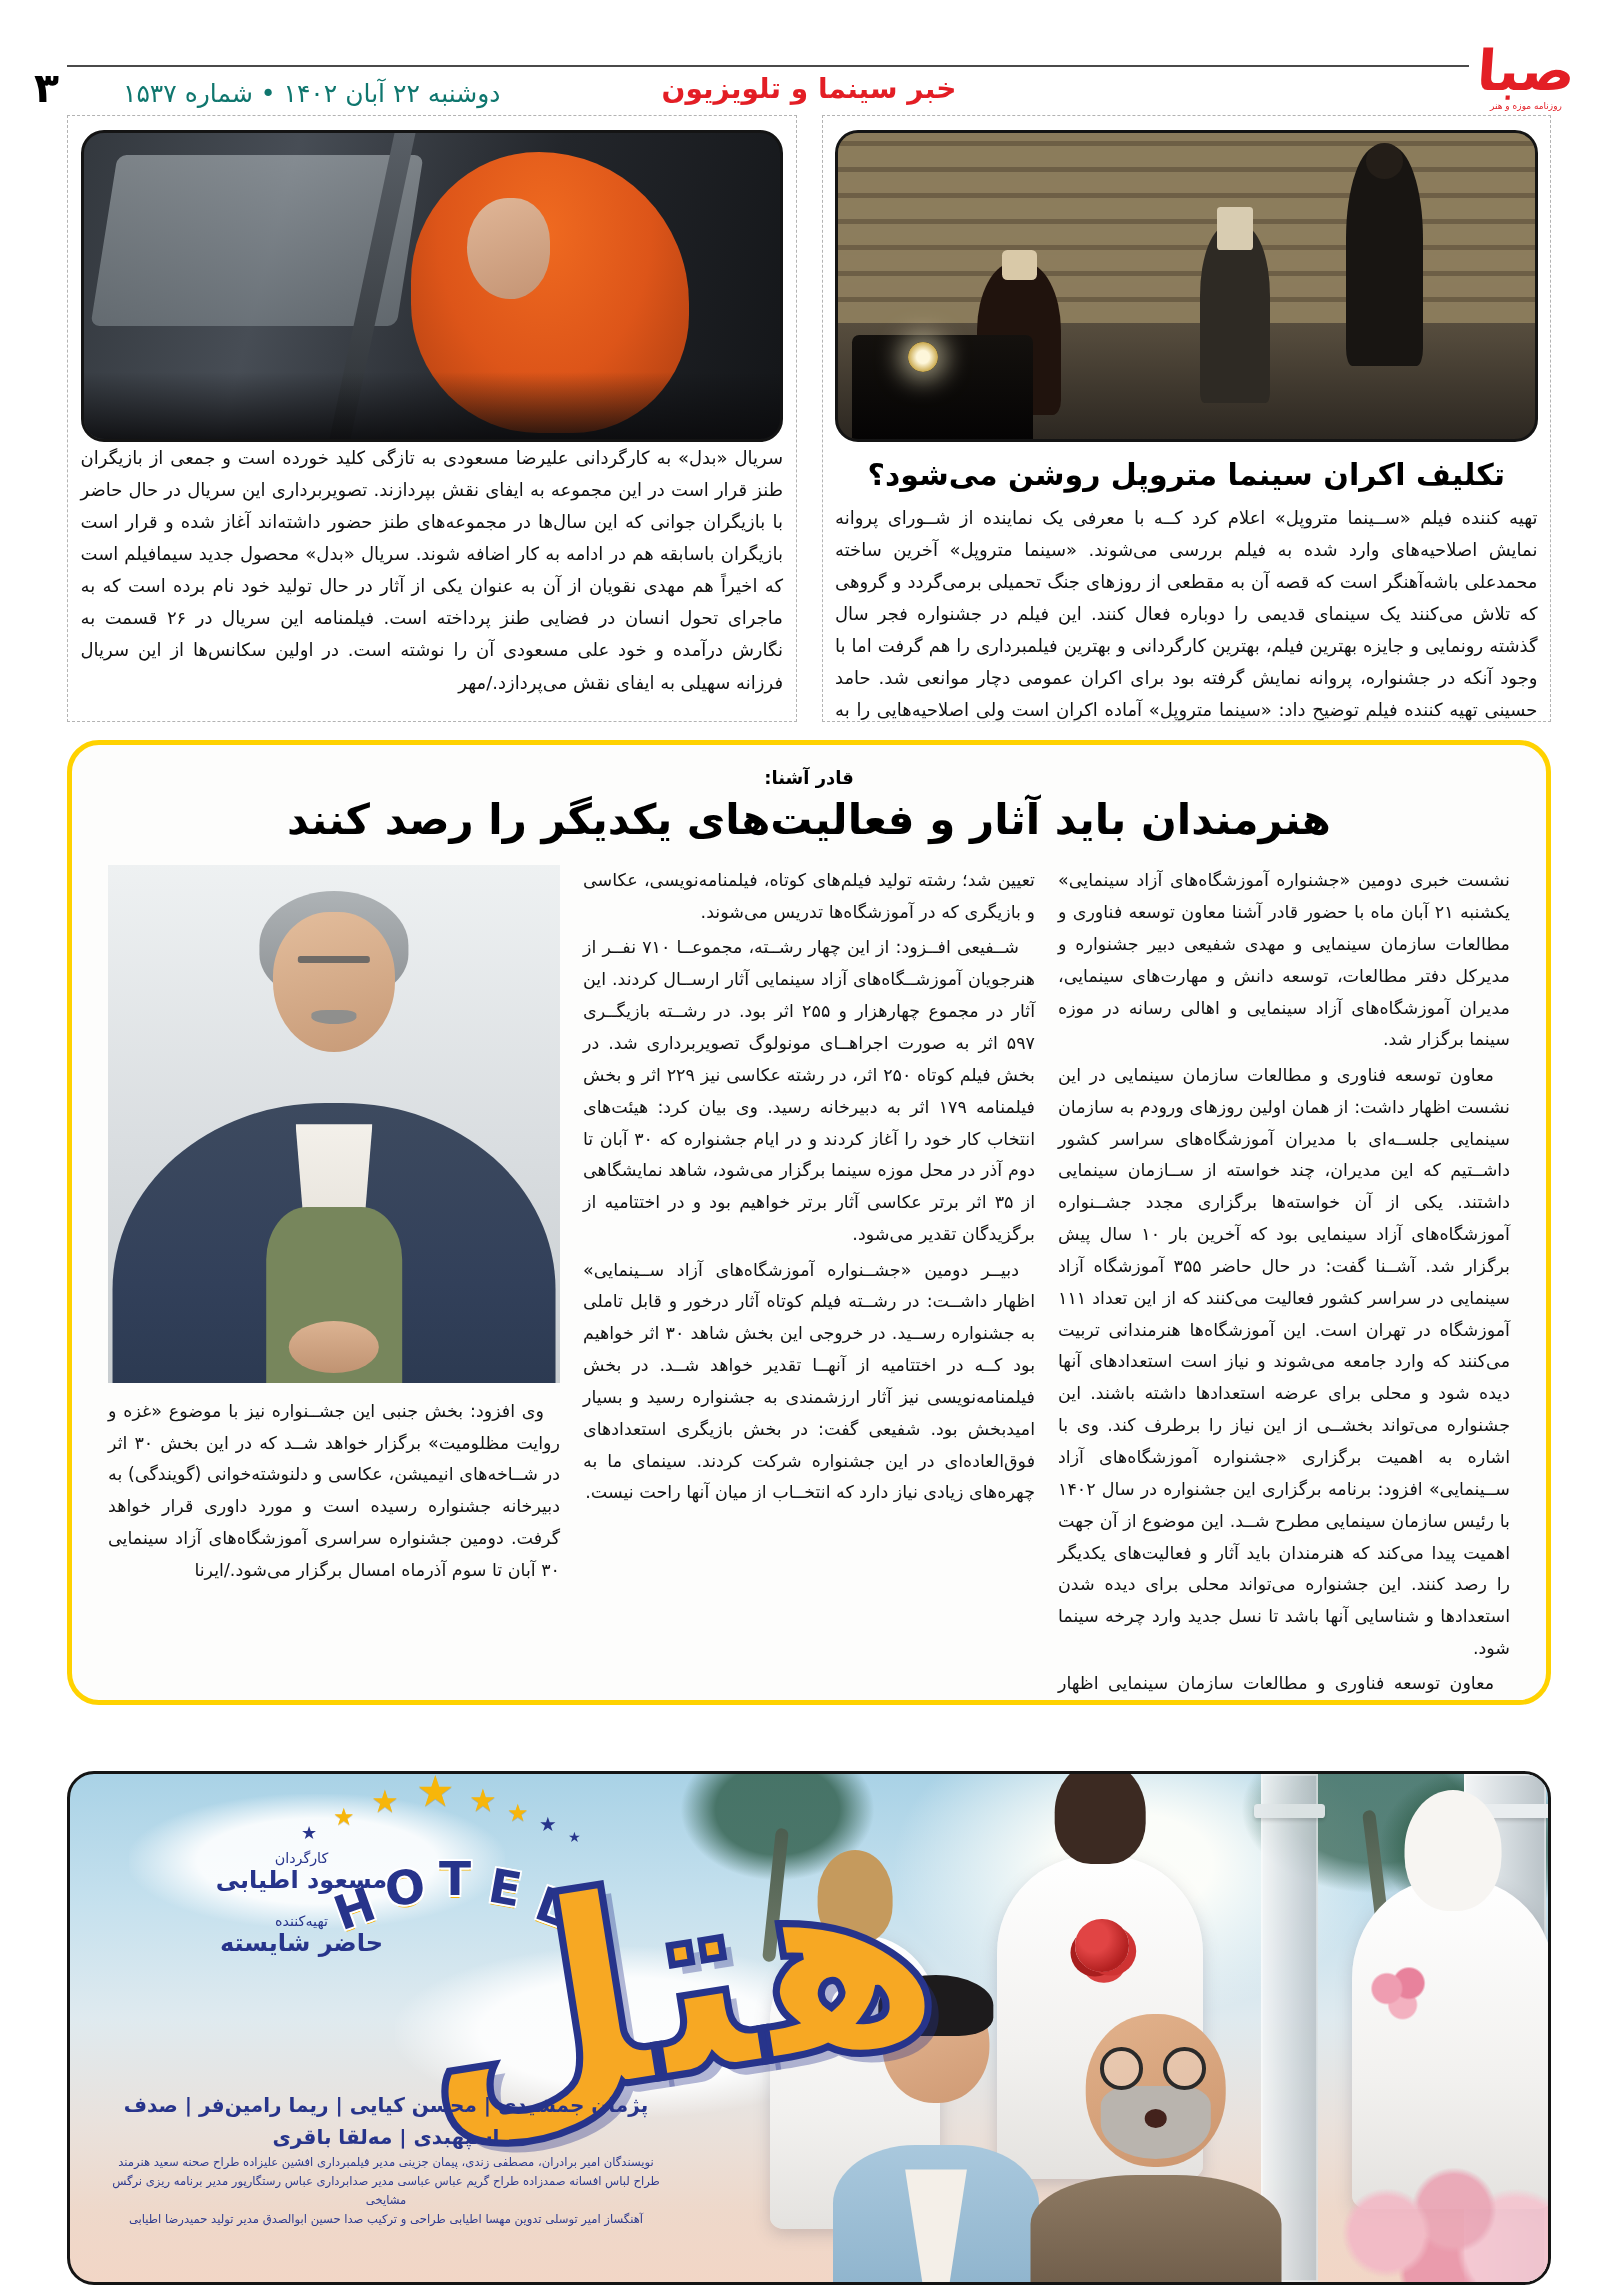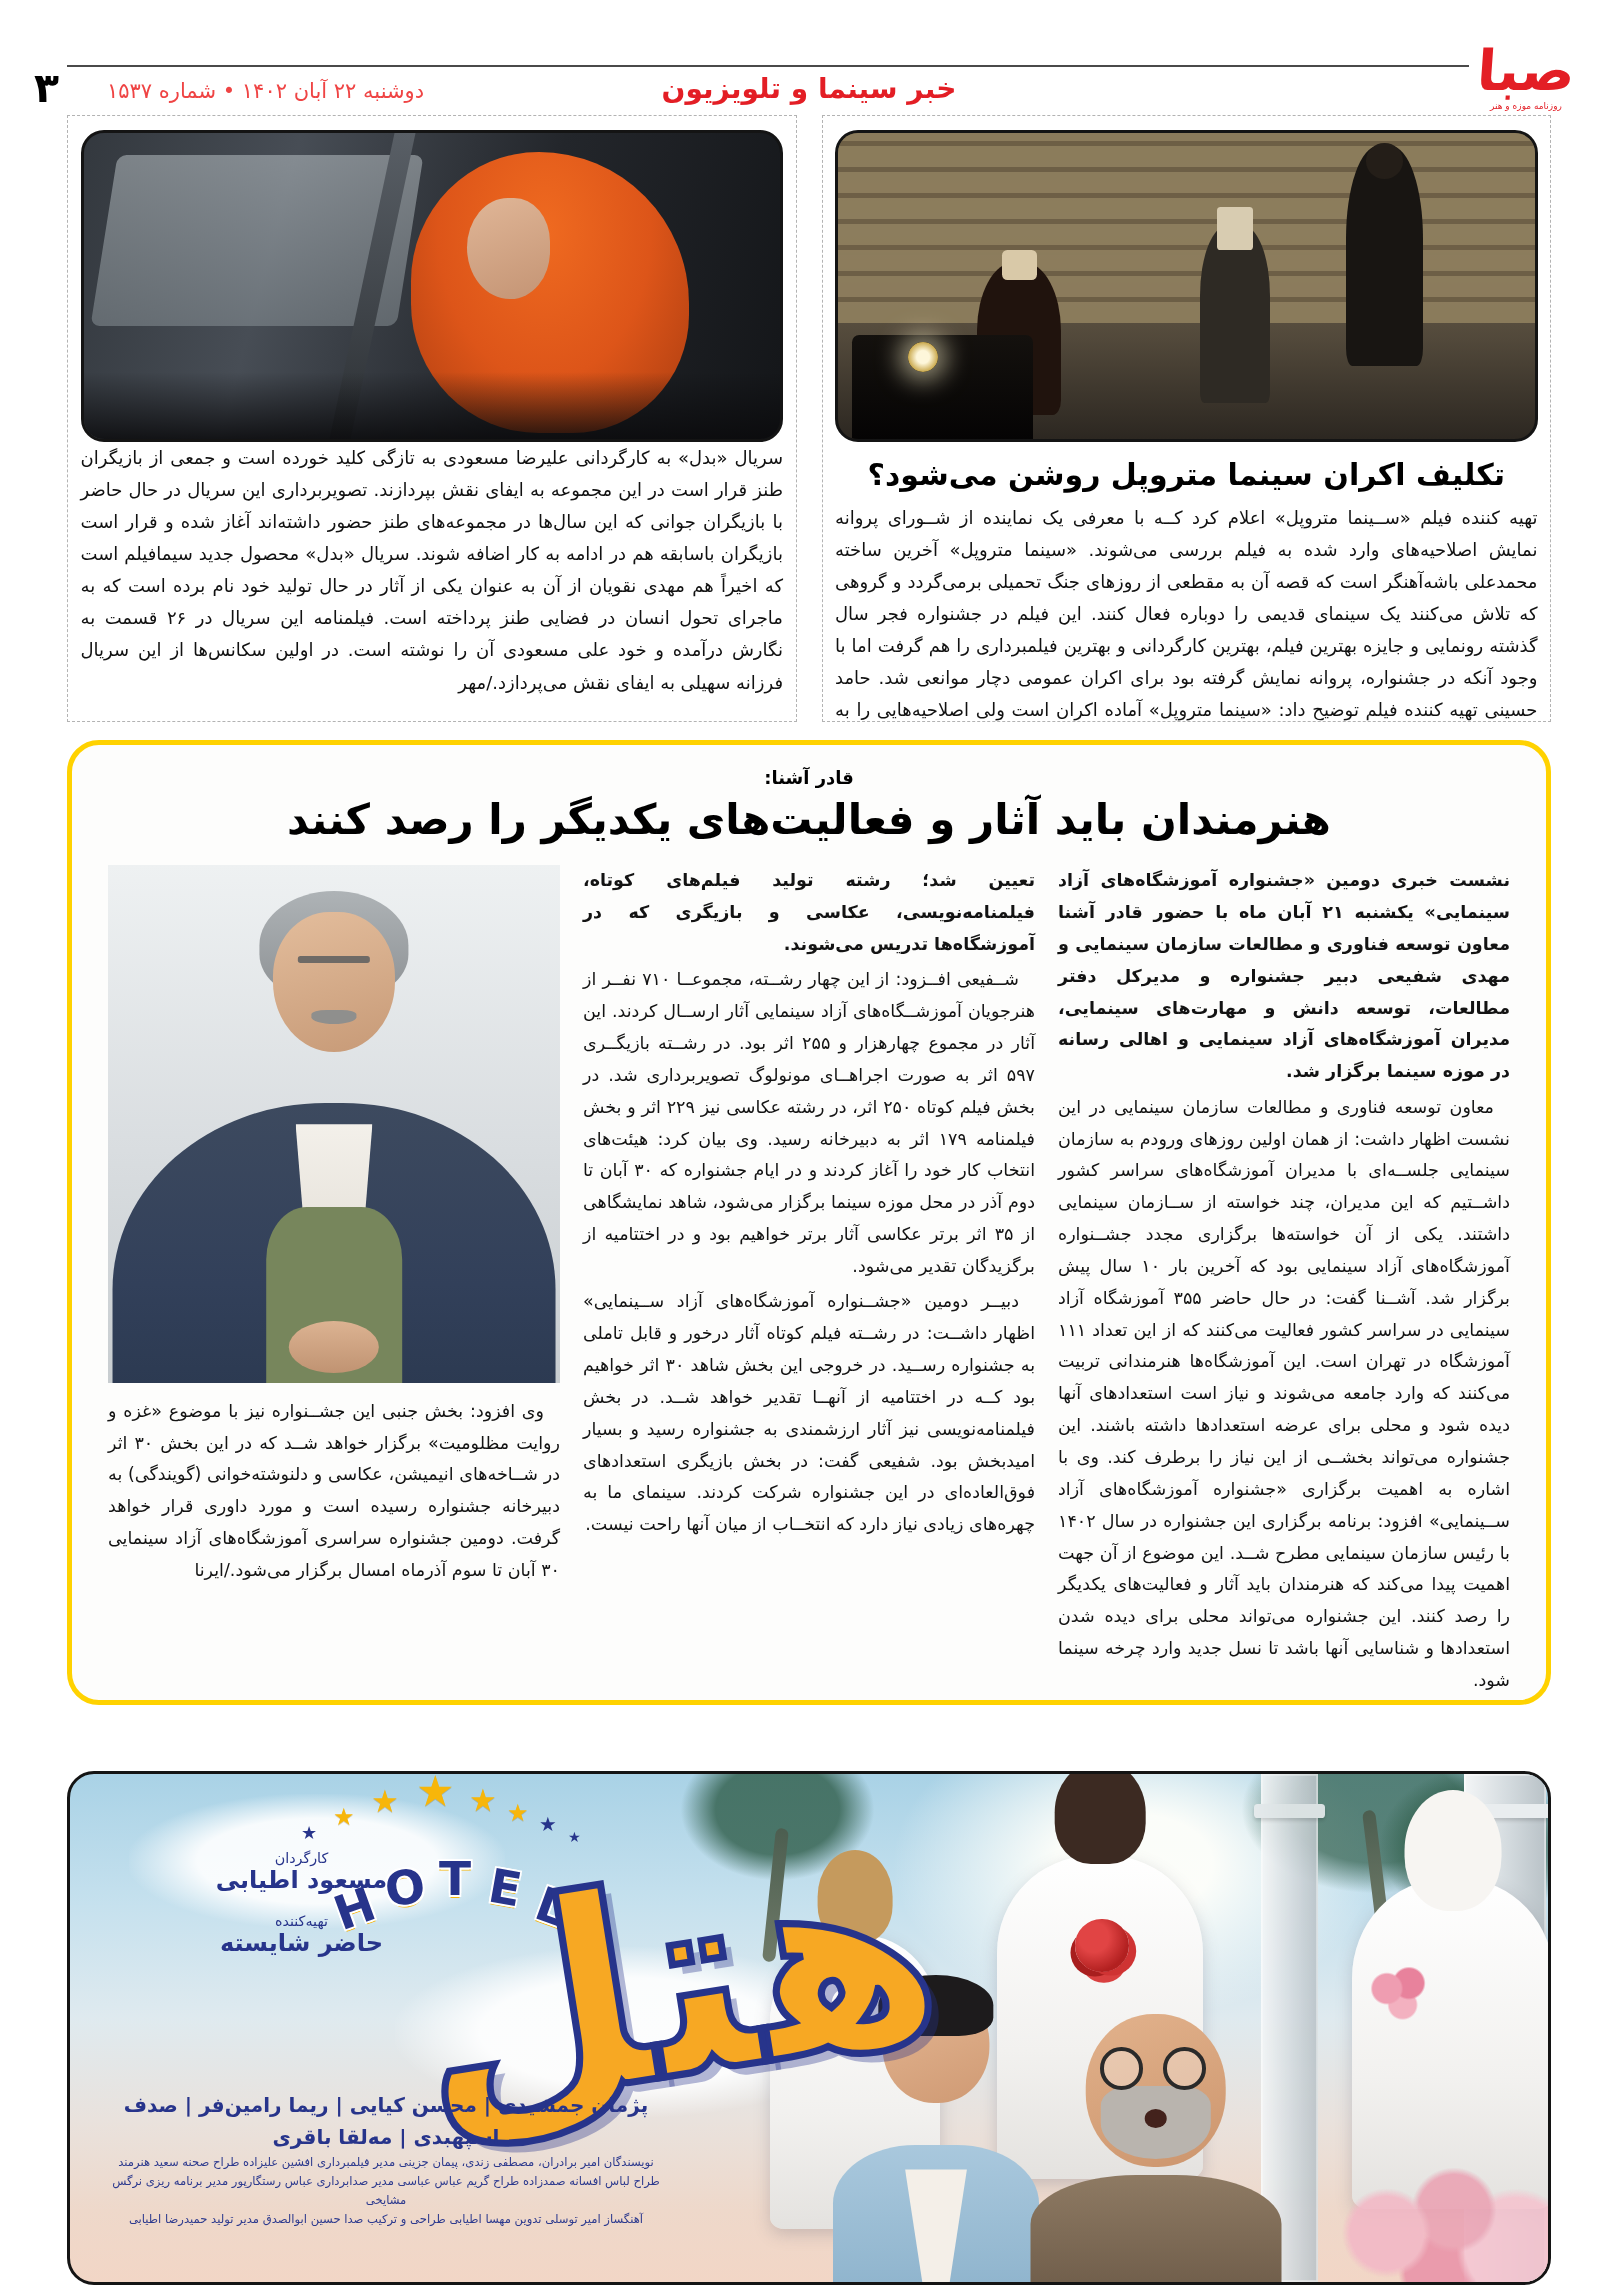--- a/index.html
+++ b/index.html
@@ -9,21 +9,21 @@
     background:#ffffff;
     font-family:"DejaVu Sans", sans-serif;
     direction:rtl;
     overflow:hidden;
     color:#111;
   }
 
   
   .header-rule { position:absolute; top:65px; left:67px; width:1402px; height:1.8px; background:#4a4a4a; }
   .page-number { position:absolute; top:64px; left:34px; font-size:41px; font-weight:bold; color:#000; direction:ltr; }
-  .page-date { position:absolute; top:79px; left:107px; font-size:21px; color:#ef4444; direction:rtl; }
+  .page-date { position:absolute; top:79px; left:123px; font-size:25px; color:#0f766e; direction:rtl; }
   .section-title { position:absolute; top:72px; left:0; width:1618px; text-align:center; font-size:28px; font-weight:bold; color:#e31e25; }
   .brand { position:absolute; top:43px; right:25px; width:134px; text-align:center; }
   .brand-logo { font-size:56px; font-weight:bold; color:#e31e25; line-height:1; transform:skewX(-4deg); }
   .brand-tagline { font-size:9px; color:#e31e25; margin-top:1.8px; }
 
   
   .top-row { position:absolute; top:115px; left:67px; width:1484px; display:flex; gap:25px; direction:rtl; }
   .news-card { flex:1; border:1.8px dashed #b3b3b3; padding:14.3px 12.5px 9px 12.5px; height:607px; overflow:hidden; background:#fff; }
   .photo { position:relative; overflow:hidden; border:3.6px solid #141414; border-radius:23px; height:312px; }
   .news-headline { text-align:center; font-size:30px; font-weight:bold; margin:14.3px 0 10.7px 0; color:#000; }
@@ -52,21 +52,21 @@
   .metropol-gear { position:absolute; left:2%; bottom:0; width:26%; height:34%; background:linear-gradient(180deg,#14110e,#050404); border-radius:7.2px 7.2px 0 0; }
   .metropol-lamp { position:absolute; left:10%; bottom:22%; width:30px; height:30px; border-radius:50%; background:radial-gradient(circle,#fdf6da 0 30%,#caa94e 70%,transparent 75%); box-shadow:0 0 23px 9px rgba(250,240,200,.55); }
 
   
   .feature { position:absolute; top:740px; left:67px; width:1484px; height:965px; border:5.4px solid #ffd200; border-radius:32px; background:#fdfdfc; padding:21.5px 36px; overflow:hidden; }
   .feature-kicker { text-align:center; font-size:18px; font-weight:bold; color:#000; }
   .feature-headline { text-align:center; font-size:42px; font-weight:bold; color:#000; margin:7.2px 0 21.5px 0; }
   .feature-cols { display:flex; direction:rtl; gap:23px; }
   .feature-col { flex:1; font-size:17.5px; line-height:1.82; text-align:justify; color:#131313; }
   .feature-col p { margin-bottom:3.6px; text-indent:16px; }
-  .feature-col p:first-child { text-indent:0;font-weight:bold; }
+  .feature-col p:first-child { text-indent:0; }
 
   
   .portrait { position:relative; width:100%; height:518px; background:linear-gradient(180deg,#eef1f2 0%,#d9dde0 55%,#c8cdd0 100%); overflow:hidden; margin-bottom:12.5px; }
   .p-hair { position:absolute; top:5%; left:50%; transform:translateX(-50%); width:33%; height:21%; background:linear-gradient(180deg,#aeb3b6,#8d9194); border-radius:50% 50% 42% 42%; }
   .p-face { position:absolute; top:9%; left:50%; transform:translateX(-50%); width:27%; height:27%; background:linear-gradient(165deg,#e3bd9c,#c79a77); border-radius:46% 46% 50% 50%; }
   .p-brow { position:absolute; top:17.5%; left:50%; transform:translateX(-50%); width:16%; height:1.4%; background:#6e6a66; border-radius:2.7px; }
   .p-mustache { position:absolute; top:28%; left:50%; transform:translateX(-50%); width:10%; height:2.6%; background:#8f8f8d; border-radius:40% 40% 60% 60%; }
   .p-body { position:absolute; bottom:-4%; left:50%; transform:translateX(-50%); width:98%; height:58%; background:linear-gradient(180deg,#3d4a5f 0%,#32405a 60%,#2b3950 100%); border-radius:48% 48% 0 0 / 62% 62% 0 0; }
   .p-shirt { position:absolute; bottom:10%; left:50%; transform:translateX(-50%); width:17%; height:40%; background:linear-gradient(180deg,#f3f0ea,#ddd8cf); clip-path:polygon(0 0,100% 0,78% 100%,22% 100%); }
   .p-vest { position:absolute; bottom:0; left:50%; transform:translateX(-50%); width:30%; height:34%; background:#77865c; border-radius:30% 30% 0 0; }

